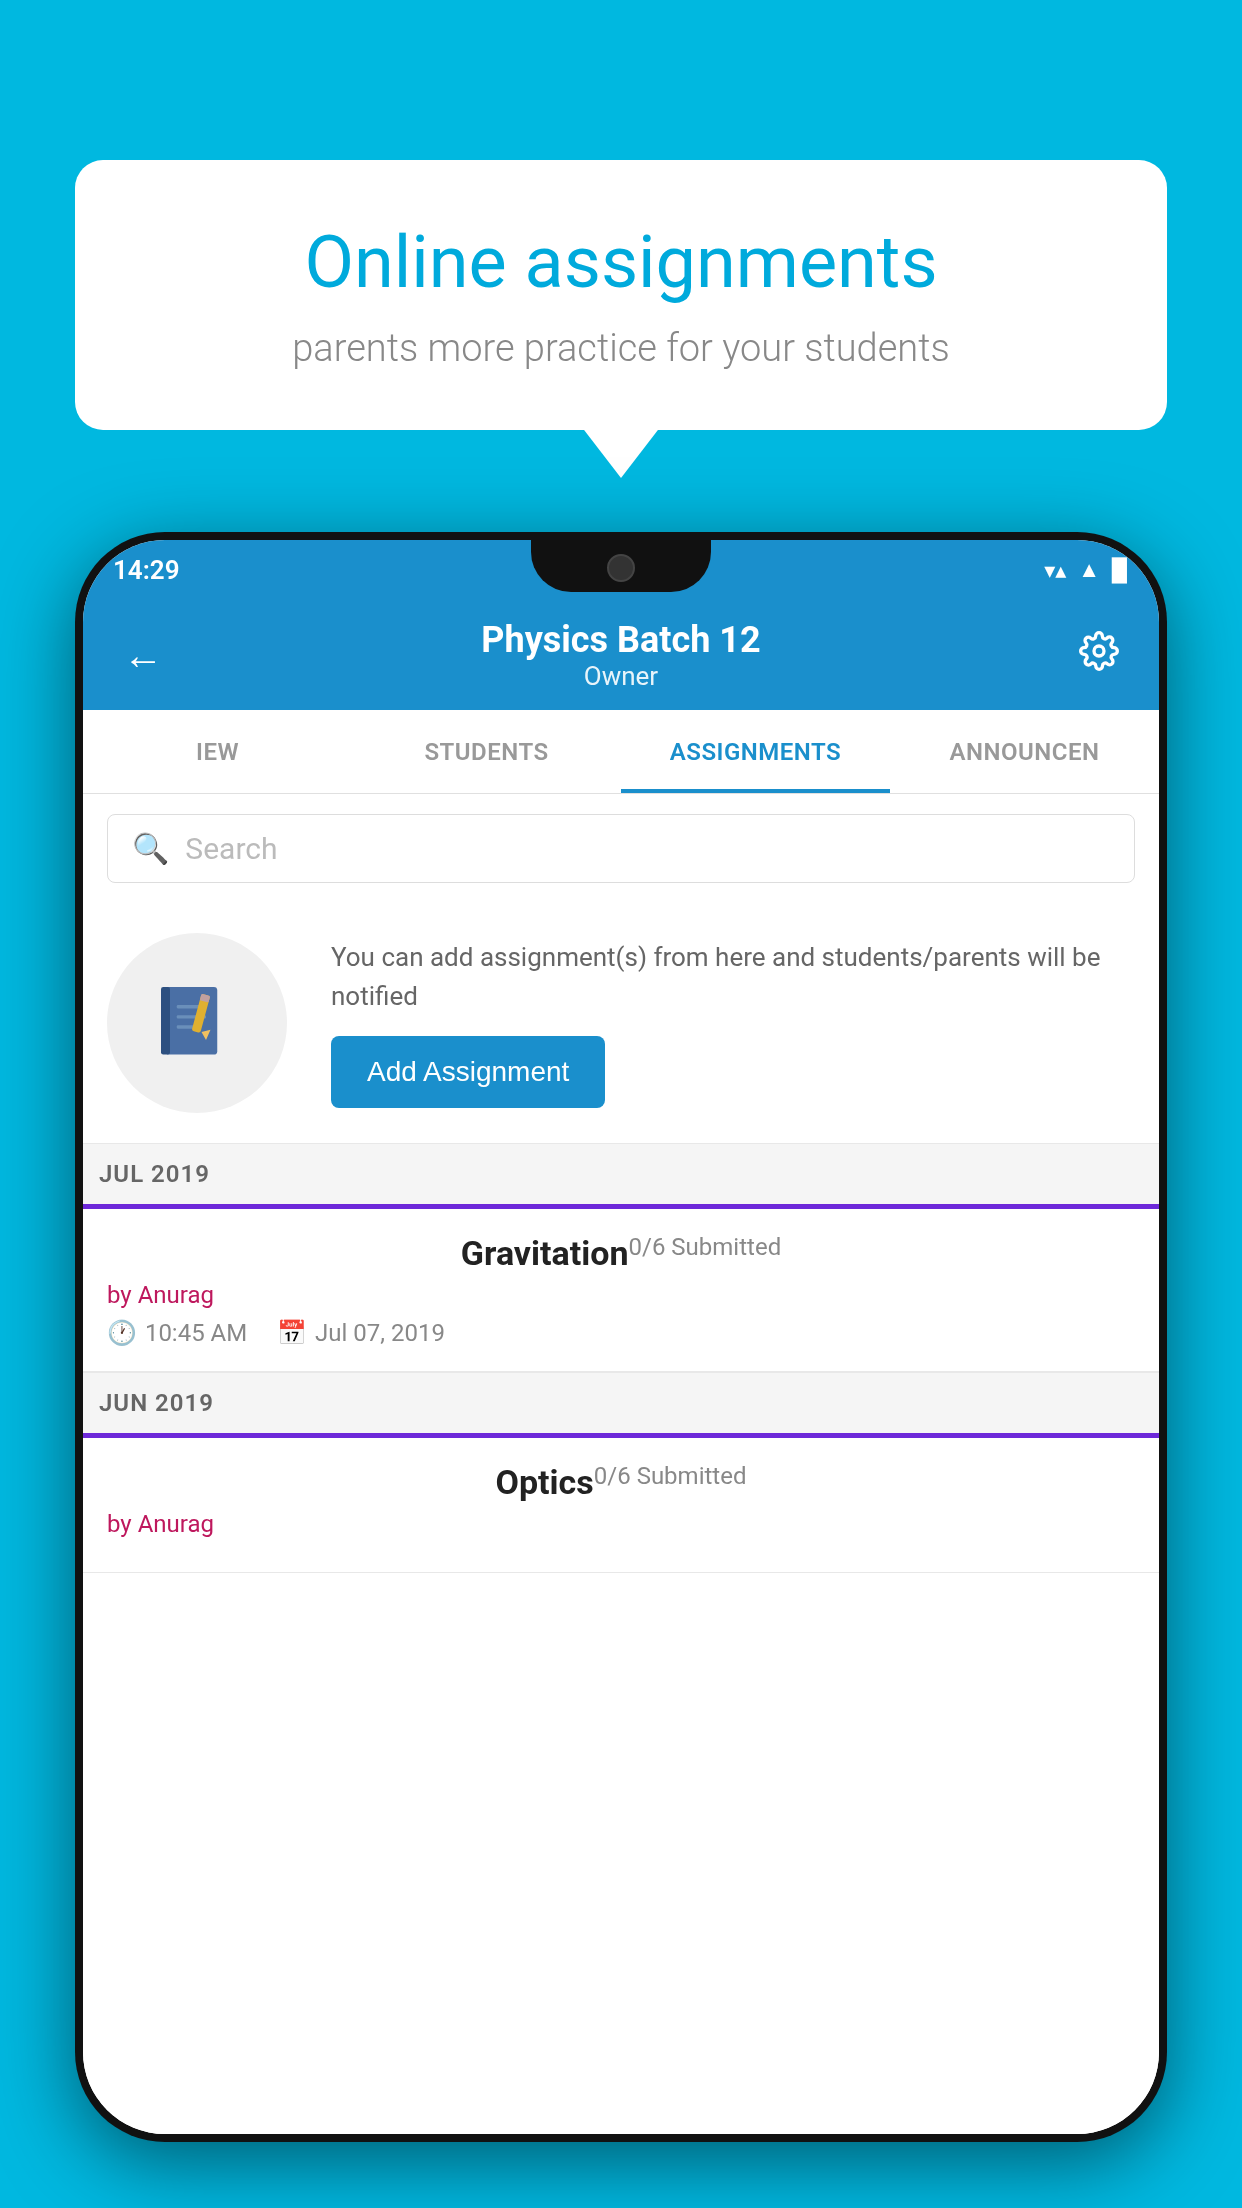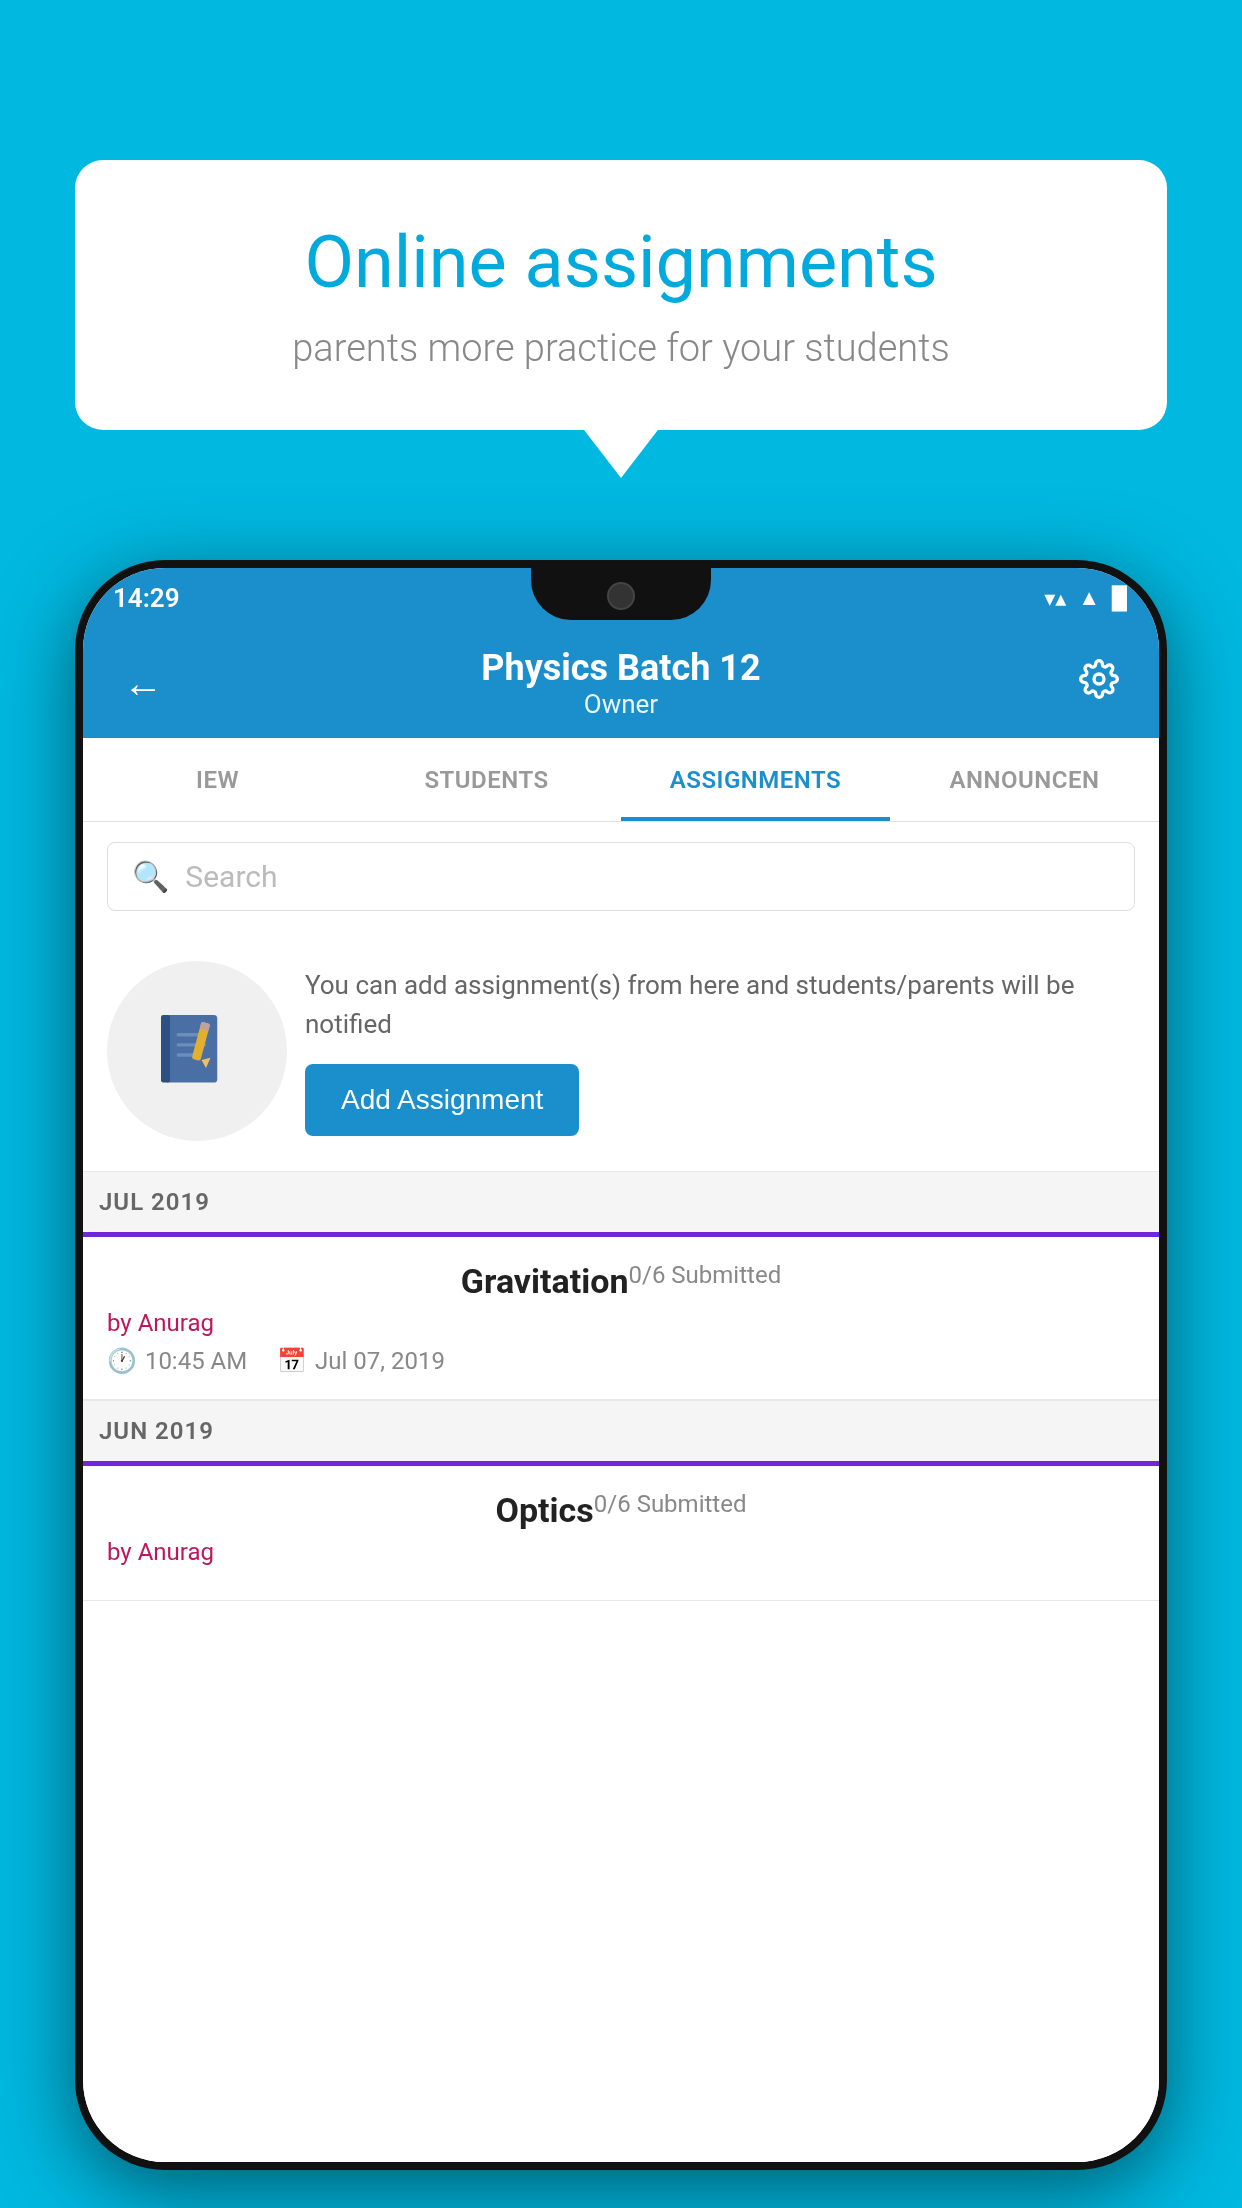--- a/index.html
+++ b/index.html
@@ -52,21 +52,21 @@
 
     .speech-bubble-subtitle {
       font-size: 38px;
       color: #888;
       font-weight: 300;
     }
 
     
     .phone-frame {
       position: absolute;
-      top: 560px;
+      top: 532px;
       left: 75px;
       right: 75px;
       height: 1610px;
       background: #111;
       border-radius: 90px;
       overflow: hidden;
       box-shadow: 0 20px 80px rgba(0,0,0,0.5);
     }
 
     
@@ -248,21 +248,21 @@
     .search-text {
       font-size: 30px;
       color: #bbb;
     }
 
     
     .promo-block {
       display: flex;
       align-items: center;
       padding: 30px 24px;
-      gap: 18px;
+      gap: 44px;
       background: white;
     }
 
     .promo-icon-circle {
       width: 180px;
       height: 180px;
       background: #f0f0f0;
       border-radius: 50%;
       display: flex;
       align-items: center;

